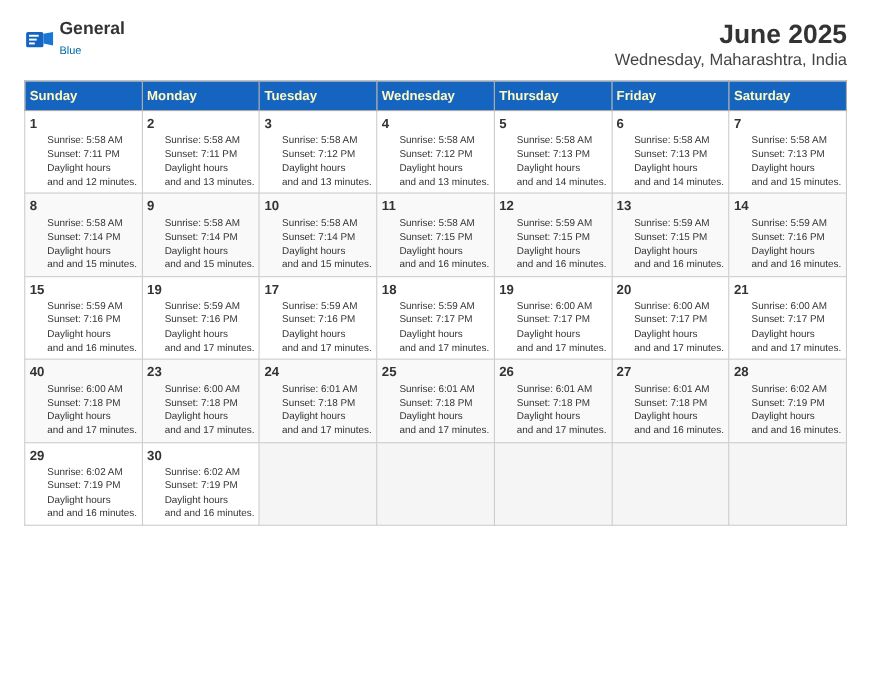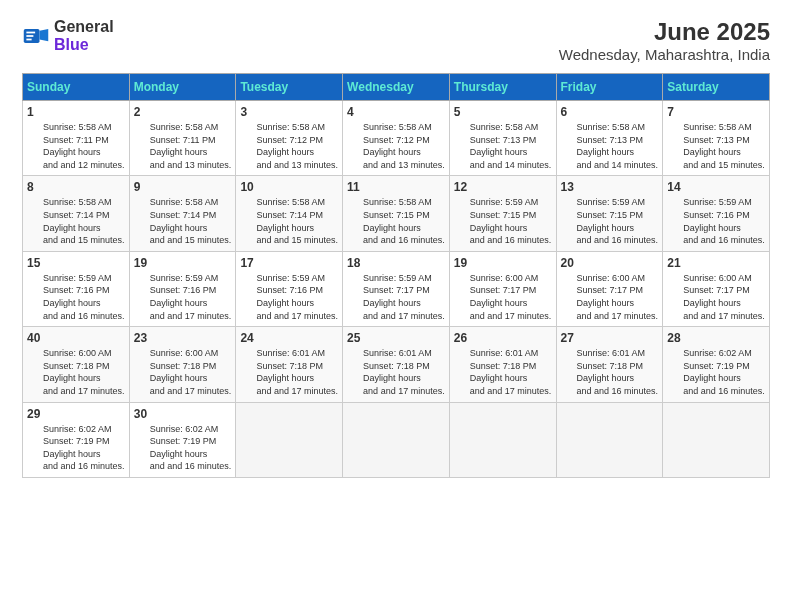--- a/index.html
+++ b/index.html
@@ -26,23 +26,23 @@
       display: flex;
       align-items: center;
       gap: 4px;
     }
     .logo-text-general {
       font-size: 16px;
       font-weight: bold;
       color: #333;
     }
     .logo-text-blue {
-      font-size: 16px;
-      font-weight: bold;
-      color: #6d28d9;
+      font-size: 10px;
+      font-weight: normal;
+      color: #0369a1;
     }
     .logo-icon {
       width: 28px;
       height: 28px;
     }
     .title-area {
       text-align: right;
     }
     .main-title {
       font-size: 24px;
@@ -53,21 +53,21 @@
       font-size: 15px;
       color: #444;
     }
     table {
       width: 100%;
       border-collapse: collapse;
       table-layout: fixed;
     }
     th {
       background-color: #1565c0;
-      color: #5eead4;
+      color: #fef9c3;
       font-size: 12px;
       font-weight: bold;
       padding: 6px 4px;
       text-align: left;
       border: 1px solid #aaa;
     }
     td {
       vertical-align: top;
       border: 1px solid #ccc;
       padding: 4px 4px;

